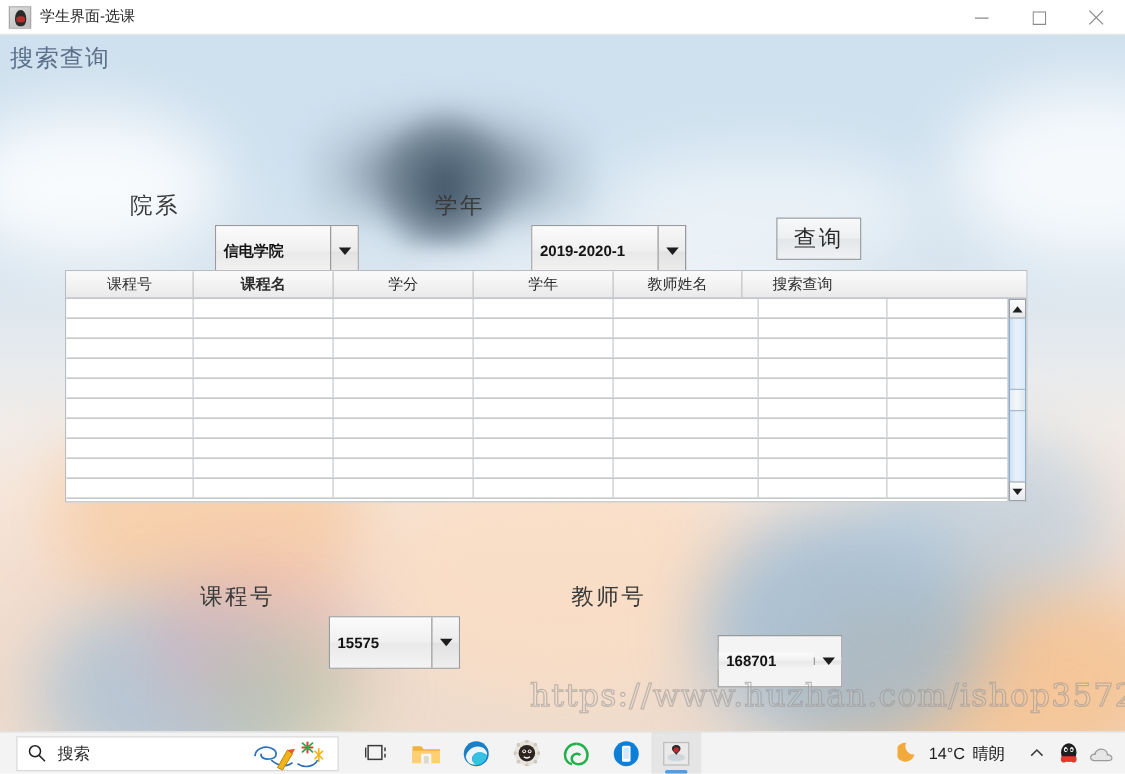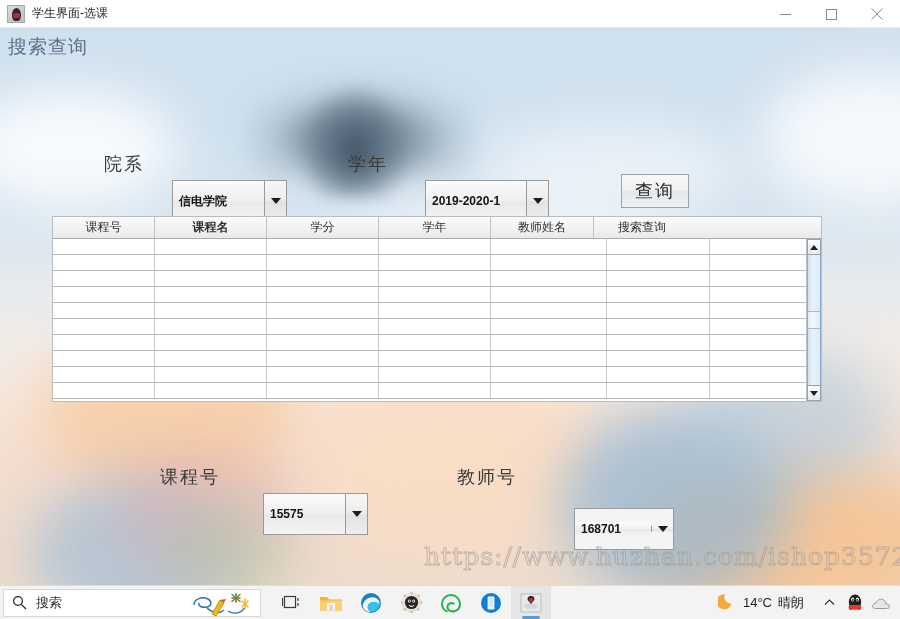--- a/index.html
+++ b/index.html
@@ -341,21 +341,21 @@
     display: flex; align-items: center;
     margin-left: 3px;
   }
   .search-box {
     width: 258px; height: 28px;
     background: #ffffff;
     border: 1px solid #d8d8d8;
     box-sizing: border-box;
     display: flex; align-items: center;
     position: relative;
-    margin-left: 0;
+    margin-left: 10px;
   }
   .search-icon { margin-left: 8px; display:flex; }
   .search-text {
     font-size: 13px;
     color: #2b2b2b;
     margin-left: 9px;
   }
   .doodle {
     position: absolute;
     right: 6px; top: 1px;

